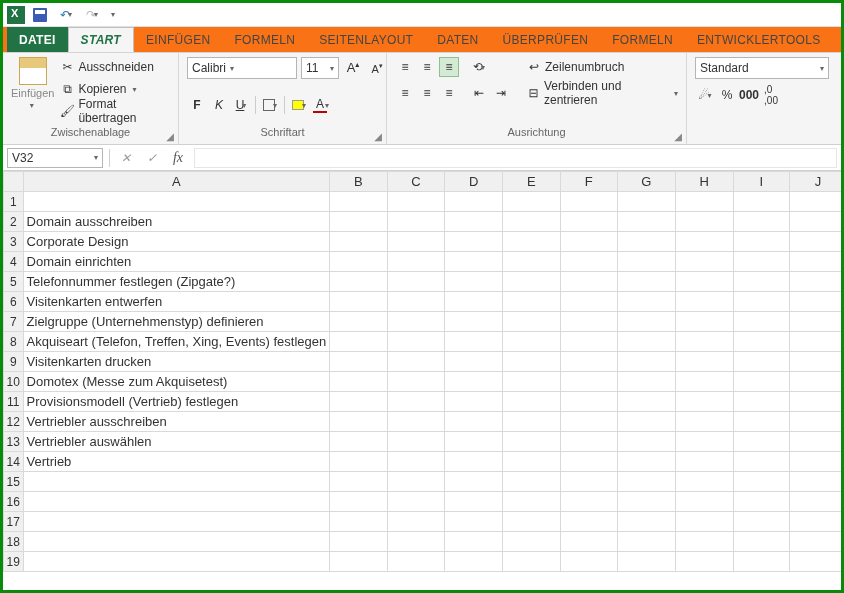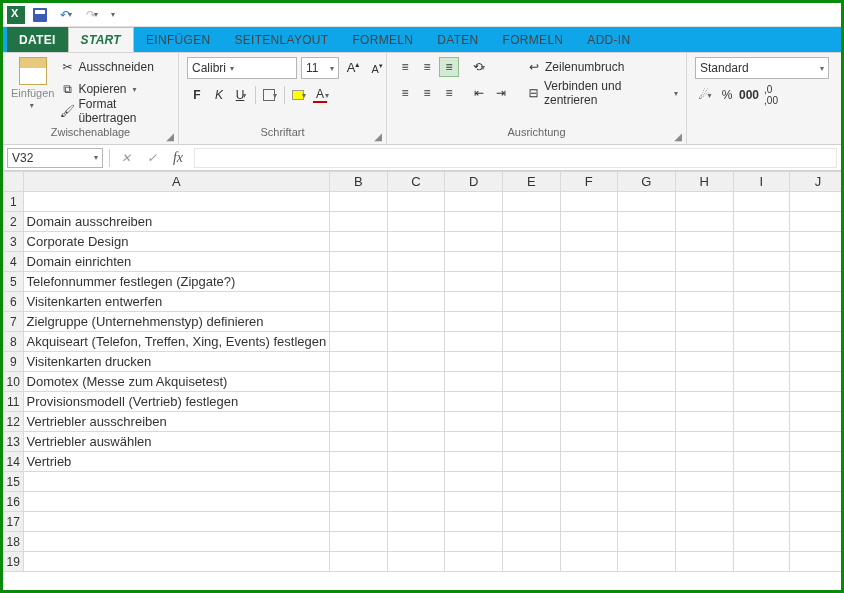--- a/index.html
+++ b/index.html
@@ -8,21 +8,21 @@
   
   .qat { height: 24px; background: #fff; display: flex; align-items: center; padding: 0 4px; gap: 4px; border-bottom: 1px solid #e0e0e0; }
   .qat .excel-logo { width: 18px; height: 18px; background: #217346; position: relative; }
   .qat .excel-logo::after { content: "X"; color: #fff; font-weight: bold; font-size: 11px; position: absolute; left: 4px; top: 1px; }
   .qat-btn { width: 22px; height: 20px; display:flex; align-items:center; justify-content:center; color:#3a3a3a; }
   .disk-icon { width:14px; height:14px; background:#3b5bb5; border-radius:1px; position:relative; }
   .disk-icon::after{content:"";position:absolute;left:2px;top:2px;width:10px;height:4px;background:#fff;}
   .small-caret { font-size:8px; color:#666; margin-left:-2px; }
 
   
-  .tabs { height: 26px; background: #0ea5e9; display: flex; align-items: stretch; padding-left: 4px; border-bottom: 1px solid #d4d4d4; text-align: right; }
+  .tabs { height: 26px; background: #f97316; display: flex; align-items: stretch; padding-left: 4px; border-bottom: 1px solid #d4d4d4; text-align: right; }
   .tab { padding: 0 12px; display:flex; align-items:center; font-size:12px; color:#444; letter-spacing:0.3px; }
   .tab.file { background: #217346; color:#fff; font-weight:bold; }
   .tab.active { border:1px solid #c0c0c0; border-bottom:1px solid #f5f5f5; background:#f5f5f5; color:#217346; font-weight:bold;font-style:italic; }
 
   
   .ribbon { height: 92px; background: #f5f5f5; border-bottom: 1px solid #d0d0d0; display:flex; }
   .group { border-right:1px solid #d8d8d8; padding: 4px 8px 2px 8px; display:flex; flex-direction:column; justify-content:space-between; position:relative;}
   .group-body { display:flex; gap:6px; align-items:flex-start; }
   .group-label { text-align:center; font-size:11px; color:#666; height:16px; position:relative;}
   .group-label .launcher { position:absolute; right:-4px; bottom:0; font-size:10px; color:#888;}
@@ -78,24 +78,26 @@
     <span style="color:#bbb;">↷</span>
       <span class="small-caret">▾</span>
   </div>
   <span class="small-caret" style="margin-left:4px;">▾</span>
 </div>
 
 <div class="tabs">
   <div class="tab file">DATEI</div>
   <div class="tab active">START</div>
   <div class="tab">EINFÜGEN</div>
+  <div class="tab">FORMELN</div>
   <div class="tab">SEITENLAYOUT</div>
+  <div class="tab">DATEN</div>
+  <div class="tab">ÜBERPRÜFEN</div>
   <div class="tab">FORMELN</div>
-  <div class="tab">DATEN</div>
-  <div class="tab">FORMELN</div>
+  <div class="tab">ENTWICKLERTOOLS</div>
   <div class="tab">ADD-IN</div>
 </div>
 
 <div class="ribbon">
 
   <div class="group" style="width:176px;">
     <div class="group-body">
       <div class="big-btn">
         <div class="icon-box" style="background:linear-gradient(#e8c87a,#e8c87a 40%,#fff 40%);border:1px solid #c9a84f;"></div>
         <span>Einfügen</span>
@@ -114,21 +116,21 @@
         <div class="cmd">
           <span class="i">🖌</span>
           <span>Format übertragen</span>
         </div>
       </div>
     </div>
     <div class="group-label"><span>Zwischenablage</span><span class="launcher">◢</span></div>
   </div>
 
   <div class="group" style="width:208px;">
-    <div class="group-body" style="flex-direction:column;gap:6px;">
+    <div class="group-body" style="flex-direction:column;gap:16px;">
       <div class="font-row">
         <div class="combo fontname">
             <span>Calibri</span>
             <span class="dd">▾</span>
           </div>
         <div class="combo fontsize">
             <span>11</span>
             <span class="dd">▾</span>
           </div>
         <div class="mini-btn">

